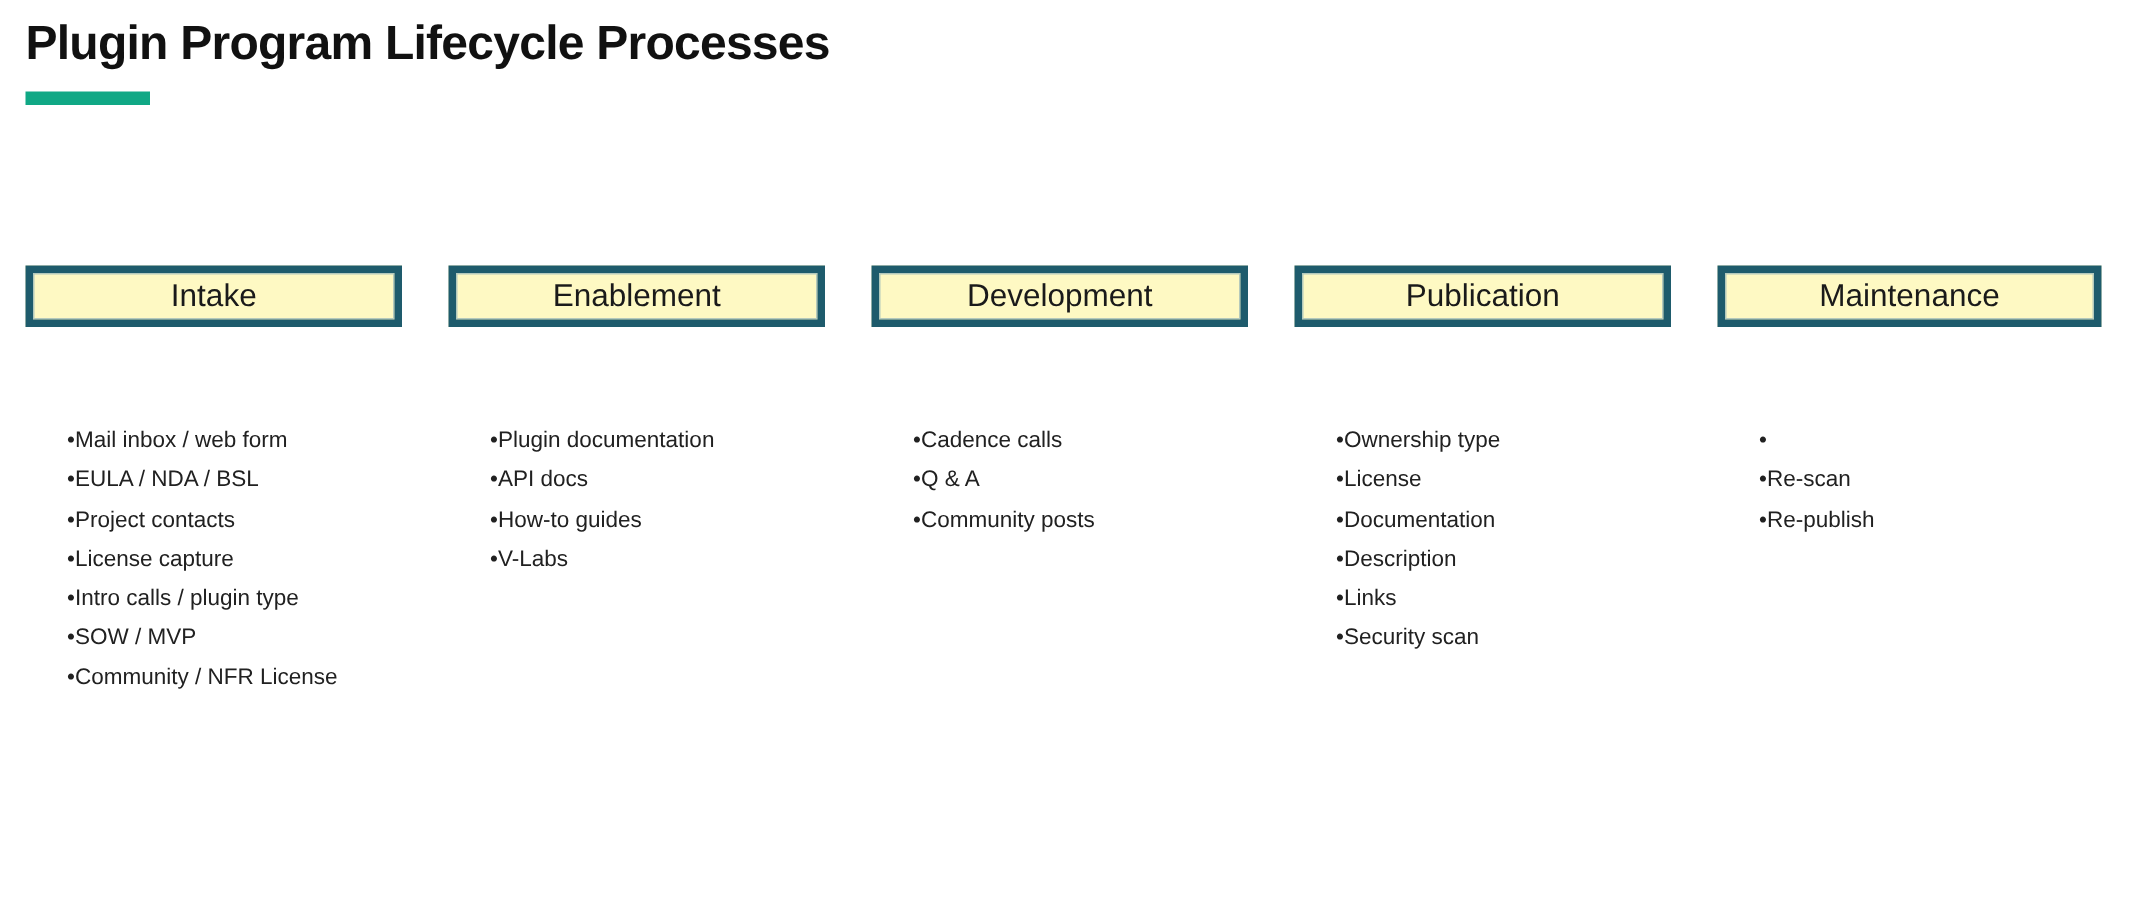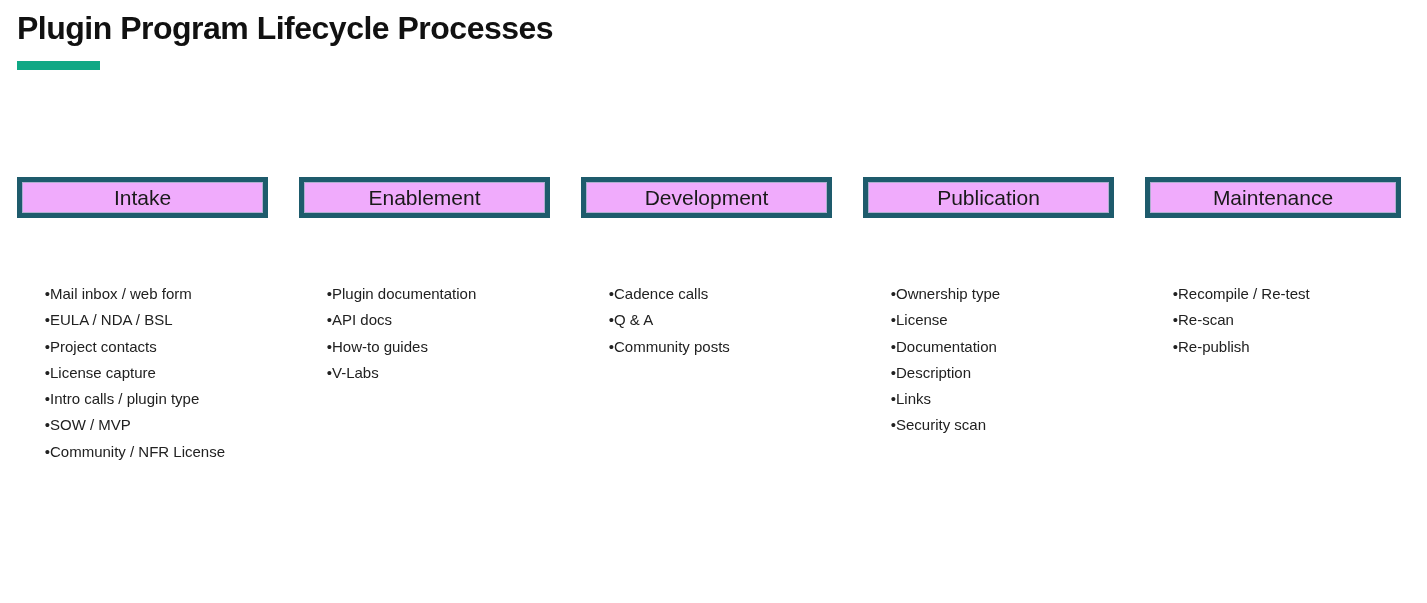--- a/index.html
+++ b/index.html
@@ -51,21 +51,21 @@
     margin-right: 31px;
   }
   .column:last-child {
     width: 256px;
     margin-right: 0;
   }
   .stage-box {
     height: 41px;
     border: 5px solid var(--box-border);
     box-shadow: inset 0 0 0 1px rgba(140, 175, 185, 0.65);
-    background: #f0abfc;
+    background: #fef9c3;
     display: flex;
     align-items: center;
     justify-content: center;
   }
   .stage-label {
     font-size: 21px;
     color: #1a1a1a;
     white-space: nowrap;
   }
   .stage-list {
@@ -212,21 +212,20 @@
         </ul>
     </div>
 
     <div class="column">
       <div class="stage-box">
         <span class="stage-label">Maintenance</span>
       </div>
       <ul class="stage-list">
           <li>
             <span class="bullet">•</span>
-            <span class="item-text">Recompile / Re-test</span>
           </li>
           <li>
             <span class="bullet">•</span>
             <span class="item-text">Re-scan</span>
           </li>
           <li>
             <span class="bullet">•</span>
             <span class="item-text">Re-publish</span>
           </li>
         </ul>

